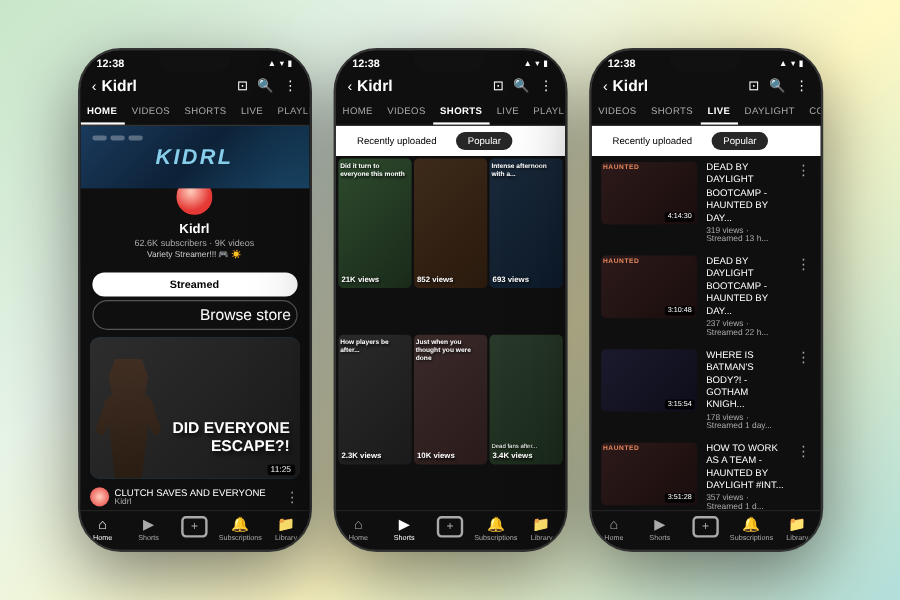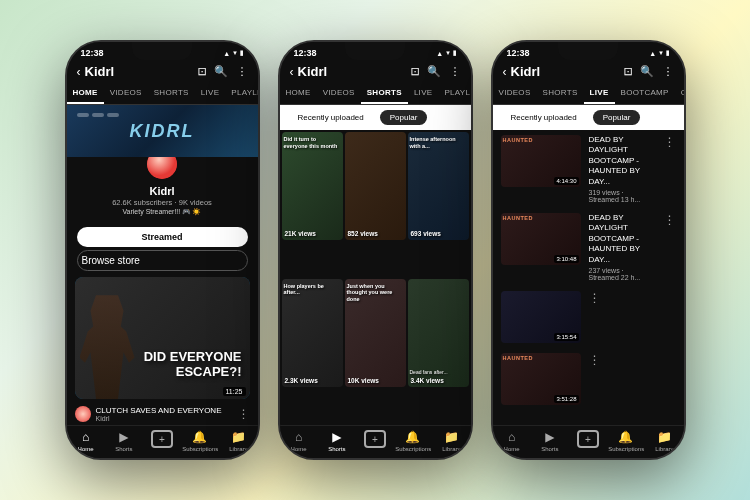--- a/index.html
+++ b/index.html
@@ -207,22 +207,22 @@
       flex-shrink: 0;
     }
     .browse-btn {
       width: calc(100% - 20px);
       margin: 0 10px 6px;
       background: transparent;
       color: #fff;
       border: 1px solid #555;
       border-radius: 16px;
       padding: 4px;
-      font-size: 10px;
-      text-align: left;
+      font-size: 13px;
+      text-align: right;
       flex-shrink: 0;
     }
 
     .featured-video {
       flex: 1;
       margin: 0 8px 4px;
       background: #0c4a6e;
       border-radius: 8px;
       overflow: hidden;
       position: relative;
@@ -712,21 +712,21 @@
           <span>⊡</span>
           <span>🔍</span>
           <span>⋮</span>
         </div>
       </div>
 
       <div class="tab-bar">
         <span class="tab-item">VIDEOS</span>
         <span class="tab-item">SHORTS</span>
         <span class="tab-item active">LIVE</span>
-        <span class="tab-item">BOOTCAMP</span>
+        <span class="tab-item">DAYLIGHT</span>
         <span class="tab-item">COMMU…</span>
       </div>
 
       <div class="shorts-filters">
         <div class="shorts-filter-btn active">Recently uploaded</div>
         <div class="shorts-filter-btn">Popular</div>
       </div>
 
       <div class="video-list">
 
@@ -751,28 +751,36 @@
             <div class="vlist-title">DEAD BY DAYLIGHT BOOTCAMP - HAUNTED BY DAY...</div>
             <div class="vlist-meta">237 views · Streamed 22 h...</div>
           </div>
           <span class="vlist-more">⋮</span>
         </div>
 
         <div class="video-list-item">
           <div class="vlist-thumb vlist-thumb-3">
             <div class="vlist-duration">3:15:54</div>
           </div>
+          <div class="vlist-info">
+            <div class="vlist-title">WHERE IS BATMAN'S BODY?! - GOTHAM KNIGH...</div>
+            <div class="vlist-meta">178 views · Streamed 1 day...</div>
+          </div>
           <span class="vlist-more">⋮</span>
         </div>
 
         <div class="video-list-item">
           <div class="vlist-thumb vlist-thumb-4">
             <div class="haunt-logo">HAUNTED</div>
             <div class="vlist-duration">3:51:28</div>
           </div>
+          <div class="vlist-info">
+            <div class="vlist-title">HOW TO WORK AS A TEAM - HAUNTED BY DAYLIGHT #INT...</div>
+            <div class="vlist-meta">357 views · Streamed 1 d...</div>
+          </div>
           <span class="vlist-more">⋮</span>
         </div>
 
       </div>
 
       <div class="bottom-nav">
         <div class="bottom-nav-item">
           <span class="bottom-nav-icon">⌂</span>
           <span class="bottom-nav-label">Home</span>
         </div>

